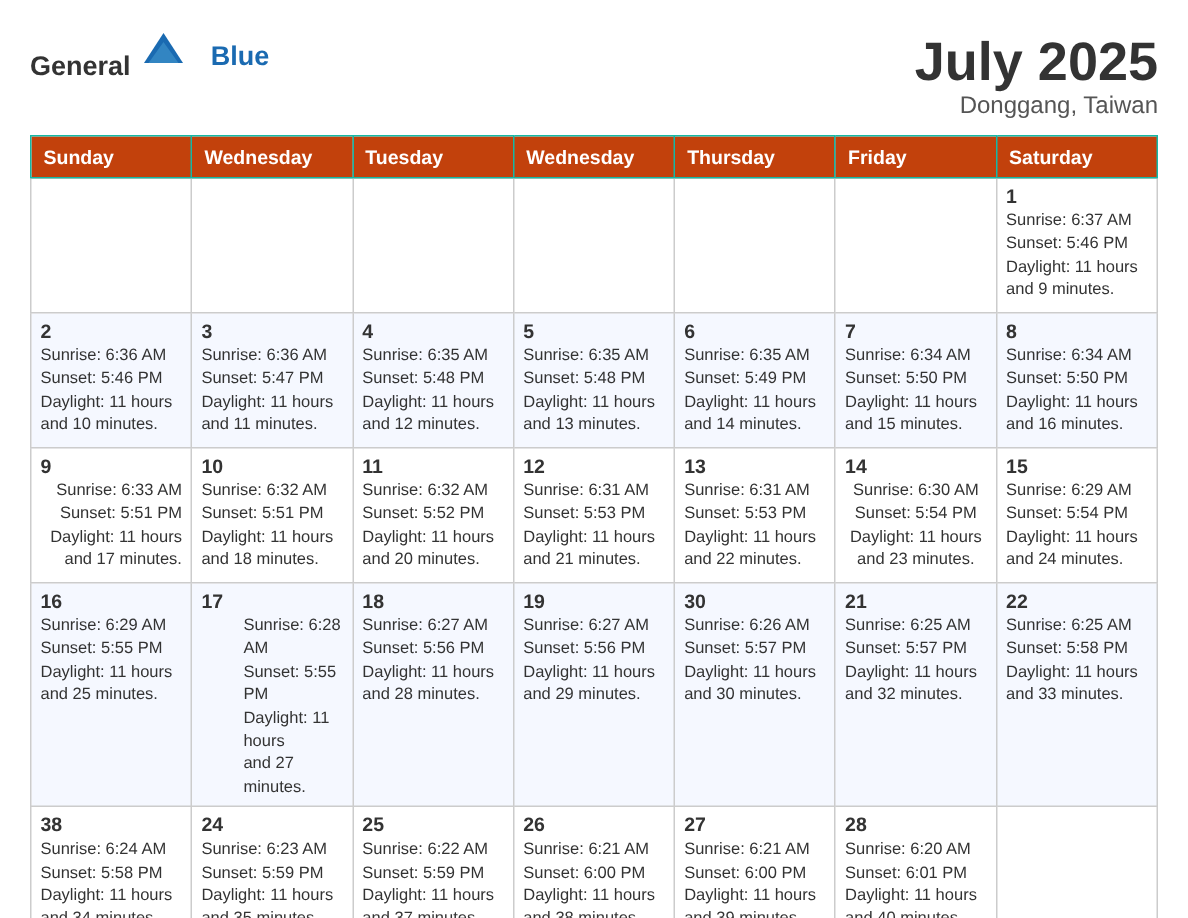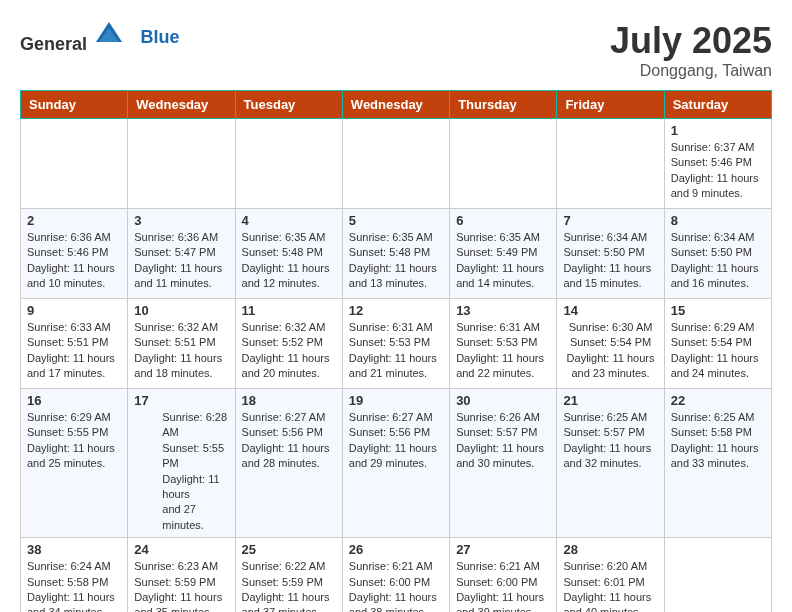--- a/index.html
+++ b/index.html
@@ -185,21 +185,21 @@
           <div class="day-number">8</div>
           <div class="day-info" style="white-space: pre-line;">Sunrise: 6:34 AM
 Sunset: 5:50 PM
 Daylight: 11 hours
 and 16 minutes.</div>
         </td>
       </tr>
       <tr>
         <td>
           <div class="day-number">9</div>
-          <div class="day-info" style="white-space: pre-line;">Sunrise: 6:33 AM
+          <div class="day-info" style="white-space: pre-line; text-align: right;">Sunrise: 6:33 AM
 Sunset: 5:51 PM
 Daylight: 11 hours
 and 17 minutes.</div>
         </td>
         <td>
           <div class="day-number">10</div>
           <div class="day-info" style="white-space: pre-line;">Sunrise: 6:32 AM
 Sunset: 5:51 PM
 Daylight: 11 hours
 and 18 minutes.</div>

